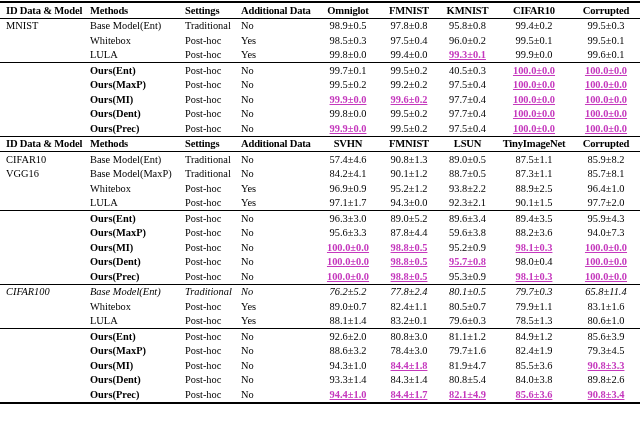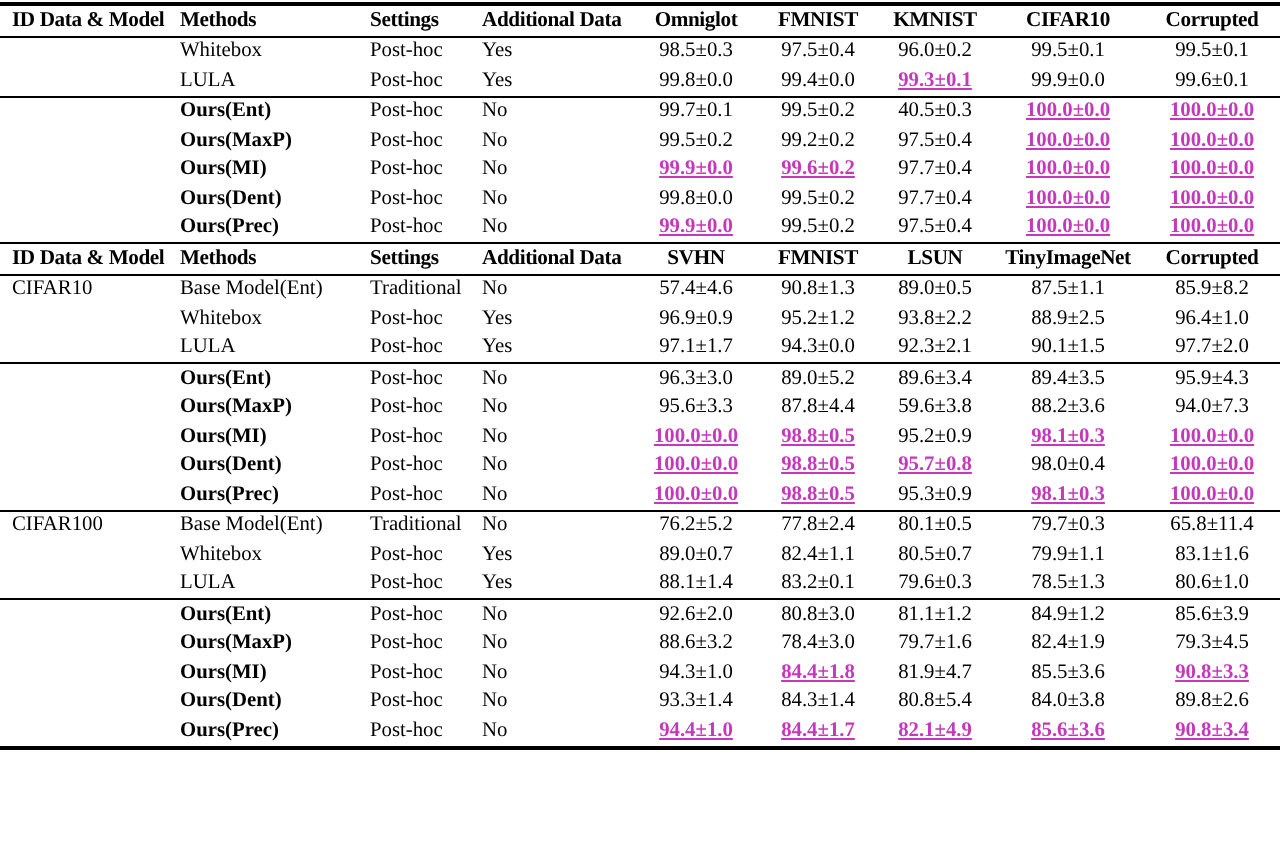--- a/index.html
+++ b/index.html
@@ -36,21 +36,21 @@
     white-space: nowrap;
     overflow: hidden;
     vertical-align: middle;
   }
   th { font-weight: bold; text-align: left; font-size: 10.6px; letter-spacing: -0.2px; }
   th.val, td.val { text-align: center; padding-left: 0; padding-right: 0; }
   td.left { text-align: left; }
   .pad-first { padding-left: 6px; }
   tr.rule-below > th, tr.rule-below > td { border-bottom: 1px solid #000; }
   tr.rule-above > td { border-top: 1px solid #000; }
-  tr.rule-above-med > td { border-top: 1.5px solid #000; }
+  tr.rule-above-med > td { border-top: 1.5px solid #000; font-style: italic; }
   tr.rule-above-thick > th { border-top: 1.8px solid #000; }
   tr.ours td.method { font-weight: bold; }
   td.hl { color: var(--hl); font-weight: bold; text-decoration: underline; }
 </style>
 </head>
 <body style="--hl: #c538bd;">
 
 <div class="page">
   <table>
     <colgroup>
@@ -70,20 +70,31 @@
           <th>Methods</th>
           <th>Settings</th>
           <th>Additional Data</th>
           <th class="val">Omniglot</th>
           <th class="val">FMNIST</th>
           <th class="val">KMNIST</th>
           <th class="val">CIFAR10</th>
           <th class="val">Corrupted</th>
         </tr>
         <tr class="">
+          <td class="left pad-first">MNIST</td>
+          <td class="left method">Base Model(Ent)</td>
+          <td class="left">Traditional</td>
+          <td class="left">No</td>
+          <td class="val">98.9±0.5</td>
+          <td class="val">97.8±0.8</td>
+          <td class="val">95.8±0.8</td>
+          <td class="val">99.4±0.2</td>
+          <td class="val">99.5±0.3</td>
+        </tr>
+        <tr class="">
           <td class="left pad-first"></td>
           <td class="left method">Whitebox</td>
           <td class="left">Post-hoc</td>
           <td class="left">Yes</td>
           <td class="val">98.5±0.3</td>
           <td class="val">97.5±0.4</td>
           <td class="val">96.0±0.2</td>
           <td class="val">99.5±0.1</td>
           <td class="val">99.5±0.1</td>
         </tr>
@@ -169,20 +180,31 @@
           <td class="left method">Base Model(Ent)</td>
           <td class="left">Traditional</td>
           <td class="left">No</td>
           <td class="val">57.4±4.6</td>
           <td class="val">90.8±1.3</td>
           <td class="val">89.0±0.5</td>
           <td class="val">87.5±1.1</td>
           <td class="val">85.9±8.2</td>
         </tr>
         <tr class="">
+          <td class="left pad-first">VGG16</td>
+          <td class="left method">Base Model(MaxP)</td>
+          <td class="left">Traditional</td>
+          <td class="left">No</td>
+          <td class="val">84.2±4.1</td>
+          <td class="val">90.1±1.2</td>
+          <td class="val">88.7±0.5</td>
+          <td class="val">87.3±1.1</td>
+          <td class="val">85.7±8.1</td>
+        </tr>
+        <tr class="">
           <td class="left pad-first"></td>
           <td class="left method">Whitebox</td>
           <td class="left">Post-hoc</td>
           <td class="left">Yes</td>
           <td class="val">96.9±0.9</td>
           <td class="val">95.2±1.2</td>
           <td class="val">93.8±2.2</td>
           <td class="val">88.9±2.5</td>
           <td class="val">96.4±1.0</td>
         </tr>

